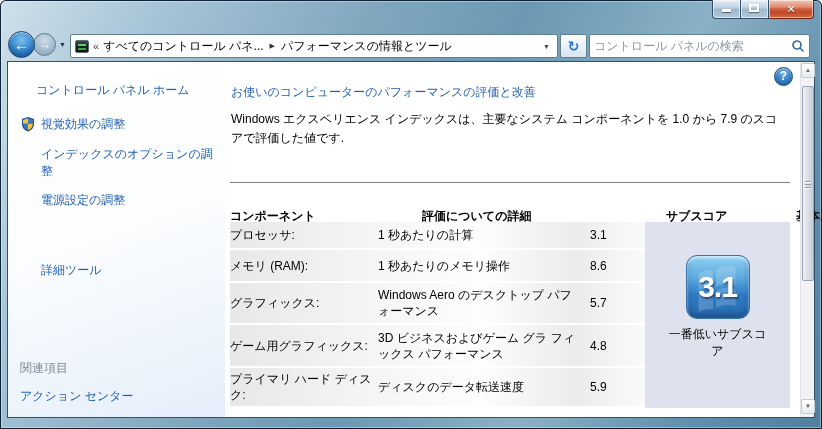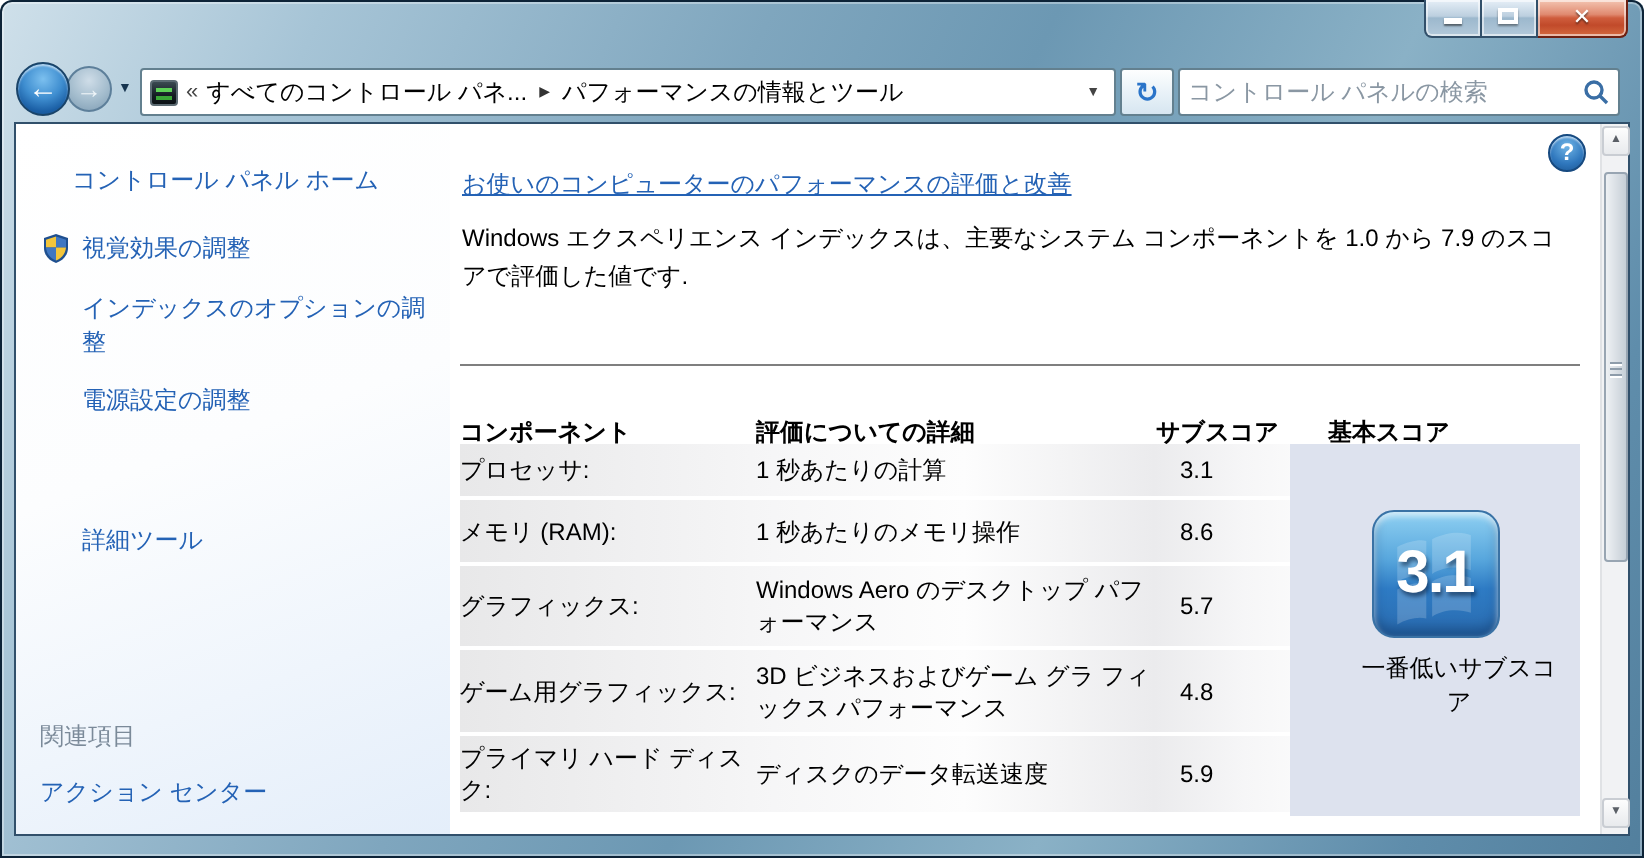--- a/index.html
+++ b/index.html
@@ -74,46 +74,46 @@
     background:linear-gradient(160deg,#ffffff 0%,#fcfdfe 45%,#eff5fc 75%,#e4eefa 100%); }
   .side-link { position:absolute; left:33px; color:#2462b5; cursor:pointer; width:178px; line-height:17px; }
   .side-home { left:28px; top:20px; }
   .shield { position:absolute; left:12px; top:54px; }
   .side-header { position:absolute; left:12px; top:298px; color:#7b8a99; }
   .content { position:relative; width:575px; height:100%; background:#fff; }
   .help-btn { position:absolute; right:7px; top:5px; width:19px; height:19px; border-radius:50%;
     background:radial-gradient(circle at 50% 30%,#6fb4e6 0%,#2f77bd 60%,#1b5693 100%);
     border:1px solid #174a80; color:#fff; font-weight:bold; font-size:12px; text-align:center; line-height:17px; cursor:pointer;
     box-shadow:inset 0 1px 1px rgba(255,255,255,.6); }
-  .page-title { position:absolute; left:6px; top:22px; color:#2462b5;text-decoration:underline; }
+  .page-title { position:absolute; left:6px; top:22px; color:#2462b5; }
   .intro { position:absolute; left:6px; top:48px; width:552px; line-height:19px; }
   
   .wei-table { position:absolute; left:5px; top:120px; width:560px; }
   .thead { border-top:1px solid #7f7f7f; height:40px; display:grid;
-    grid-template-columns:142px 206px 67px 145px; align-items:end; padding-bottom:9px; font-weight:bold; }
+    grid-template-columns:142px 206px 67px 145px; align-items:end; padding-bottom:9px; font-weight:bold;gap:44px; }
   .thead .h2 { padding-left:6px; } .thead .h4 { padding-left:19px;margin-top:25px; }
   .tbody { position:relative; }
   .trow { display:grid; grid-template-columns:142px 206px 67px 145px; align-items:center;
     background:linear-gradient(to right,#e8e8e9 0%,#f6f6f7 28%,#fdfdfd 45%,#ebebed 62%,#f6f6f7 70%,#ffffff 80%);
     border-bottom:2px solid #fff; }
   .r1{height:28px}.r2{height:33px}.r3{height:42px}.r4{height:43px}.r5{height:40px}
   .c-comp { font-weight:normal; line-height:16px; }
   .c-det  { padding-left:6px; line-height:16px; }
   .c-sub  { padding-left:12px; }
   .base-col { position:absolute; left:415px; top:0; width:145px; height:100%; background:#dde2ee; }
   .score-badge { position:absolute; left:50%; top:33px; transform:translateX(-50%); width:64px; height:64px;
     border-radius:11px; border:1px solid #3a72a5;
     background:linear-gradient(180deg,#8fd0f2 0%,#58a7dd 38%,#2e7bc4 62%,#2a6cb0 100%);
     box-shadow:inset 0 2px 3px rgba(255,255,255,.65), inset 0 -4px 6px rgba(0,30,70,.35);
     display:flex; align-items:center; justify-content:center; overflow:hidden; }
   .score-badge svg { position:absolute; inset:0; }
   .score-num { position:relative; color:#fff; font-size:30px; font-weight:bold;
     text-shadow:1px 2px 2px rgba(0,20,50,.55); letter-spacing:-1px; }
   .score-caption { position:absolute; left:50%; top:104px; transform:translateX(-50%);
-    width:104px; text-align:center; line-height:17px;margin-left:12px; }
+    width:104px; text-align:center; line-height:17px; }
   
   .vscroll { width:14px; height:100%; background:#f1f2f4; border-left:1px solid #e0e2e5; position:relative; }
   .scr-btn { position:absolute; left:0; width:14px; height:15px; background:linear-gradient(#fdfdfd,#e8eaed);
     border:1px solid #c9cdd3; border-radius:2px; font-size:6px; color:#5a5f66; text-align:center; line-height:13px; cursor:pointer; }
   .scr-up { top:1px; } .scr-down { bottom:3px; }
   .scr-thumb { position:absolute; left:1px; top:24px; width:12px; height:195px; border-radius:2px;
     border:1px solid #98a5b2; background:linear-gradient(to right,#eef1f4,#d6dce2 60%,#c6cfd7); cursor:pointer; }
   .scr-grip { position:absolute; left:2px; top:50%; width:6px; height:1px; background:#8e9caa;
     box-shadow:0 -3px 0 #8e9caa, 0 3px 0 #8e9caa, 0 -2px 0 #fff, 0 4px 0 #fff; }
   .bottom-frame { position:absolute; left:0; bottom:0; width:100%; height:12px; }

